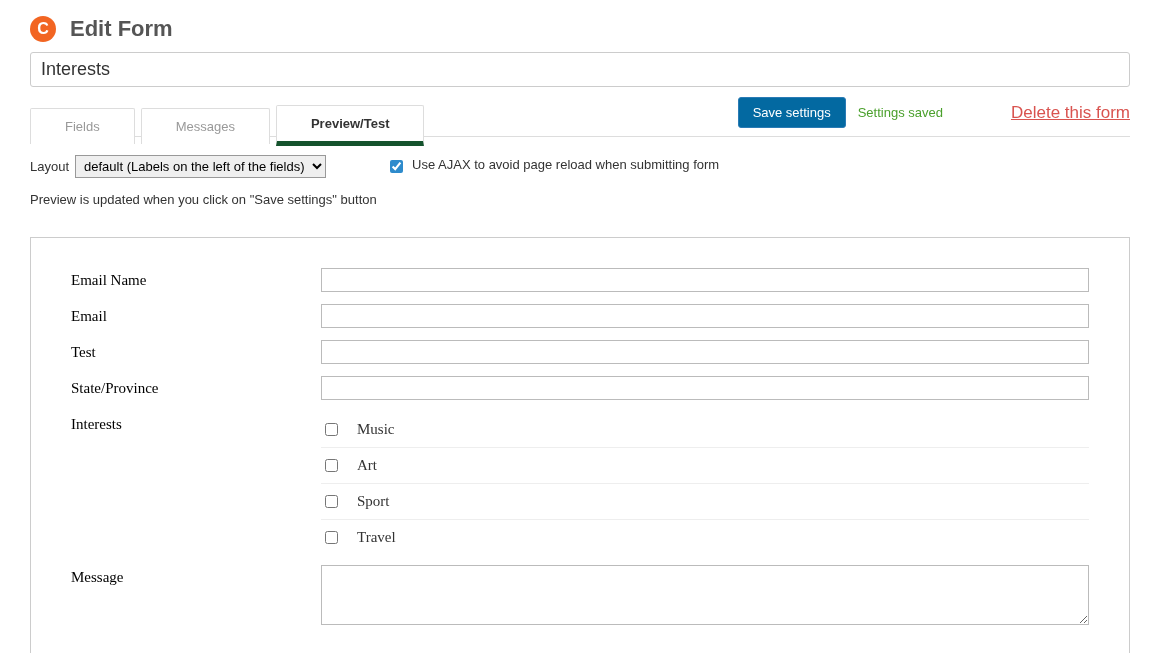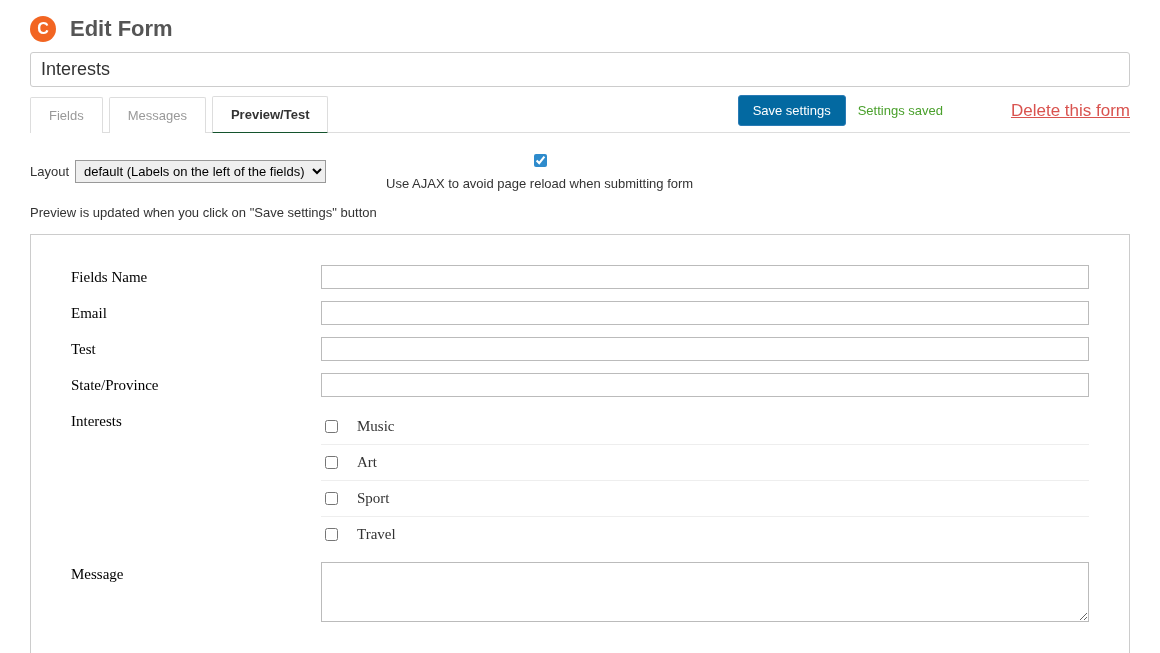--- a/index.html
+++ b/index.html
@@ -45,34 +45,34 @@
   }
   .tabs-row {
     display: flex;
     align-items: center;
     border-bottom: 1px solid #ddd;
     position: relative;
   }
   .tab {
     border: 1px solid #ddd;
     border-bottom: none;
-    padding: 10px 18px;
+    padding: 10px 34px;
     background: #fff;
     color: #999;
     cursor: pointer;
     margin-right: 6px;
     border-radius: 2px 2px 0 0;
     position: relative;
-    top: 1px;
+    top: 10px;
   }
   .tab.active {
     color: #333;
     font-weight: bold;
     background: #fff;
-    border-bottom: 1px solid #14532d;
+    border-bottom: 5px solid #14532d;
   }
   .tabs-right {
     margin-left: auto;
     display: flex;
     align-items: center;
     gap: 12px;
     padding-bottom: 6px;
   }
   .btn-save {
     background: #0369a1;
@@ -105,29 +105,28 @@
     align-items: center;
     gap: 6px;
   }
   .layout-select {
     border: 1px solid #999;
     padding: 2px 4px;
     font-size: 13px;
   }
   .ajax-wrap {
     display: flex;
-    align-items: center;
+    align-items: flex-start;
     gap: 6px;
-    flex-direction: column;
   }
   .ajax-checkbox { accent-color: #2e8bcc; }
   .note {
     color: #333;
     font-size: 13px;
-    margin: 4px 0 14px 0;
+    margin: 4px 0 30px 0;
   }
   .preview-box {
     border: 1px solid #ccc;
     padding: 30px 40px;
   }
   .form-row {
     display: flex;
     align-items: flex-start;
     margin-bottom: 12px;
   }
@@ -203,21 +202,21 @@
     <input type="checkbox" class="ajax-checkbox" checked="" style="">
     <span>Use AJAX to avoid page reload when submitting form</span>
   </div>
 </div>
 
 <div class="note">Preview is updated when you click on "Save settings" button</div>
 
 <div class="preview-box">
 
   <div class="form-row">
-    <div class="form-label">Fields Name</div>
+    <div class="form-label">Email Name</div>
     <div class="form-field"><input type="text" class="text-input" style=""></div>
   </div>
 
   <div class="form-row">
     <div class="form-label">Email</div>
     <div class="form-field"><input type="text" class="text-input" style=""></div>
   </div>
 
   <div class="form-row">
     <div class="form-label">Test</div>

